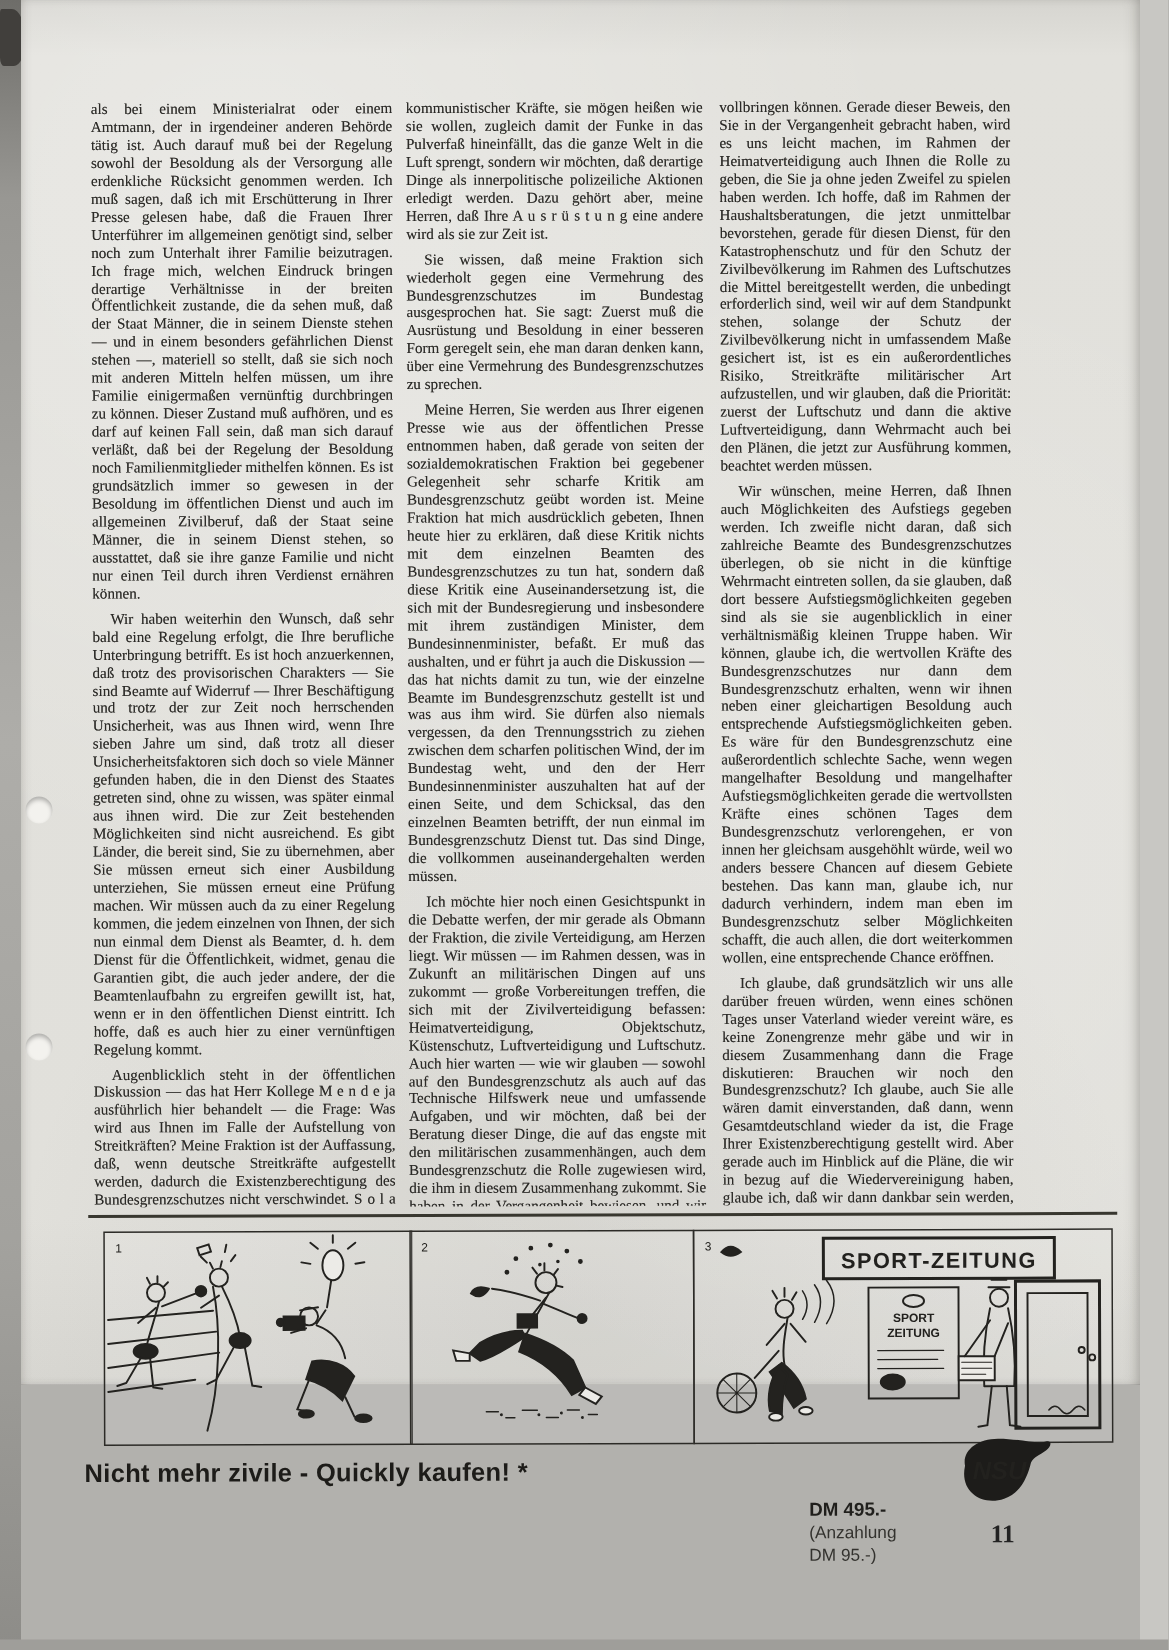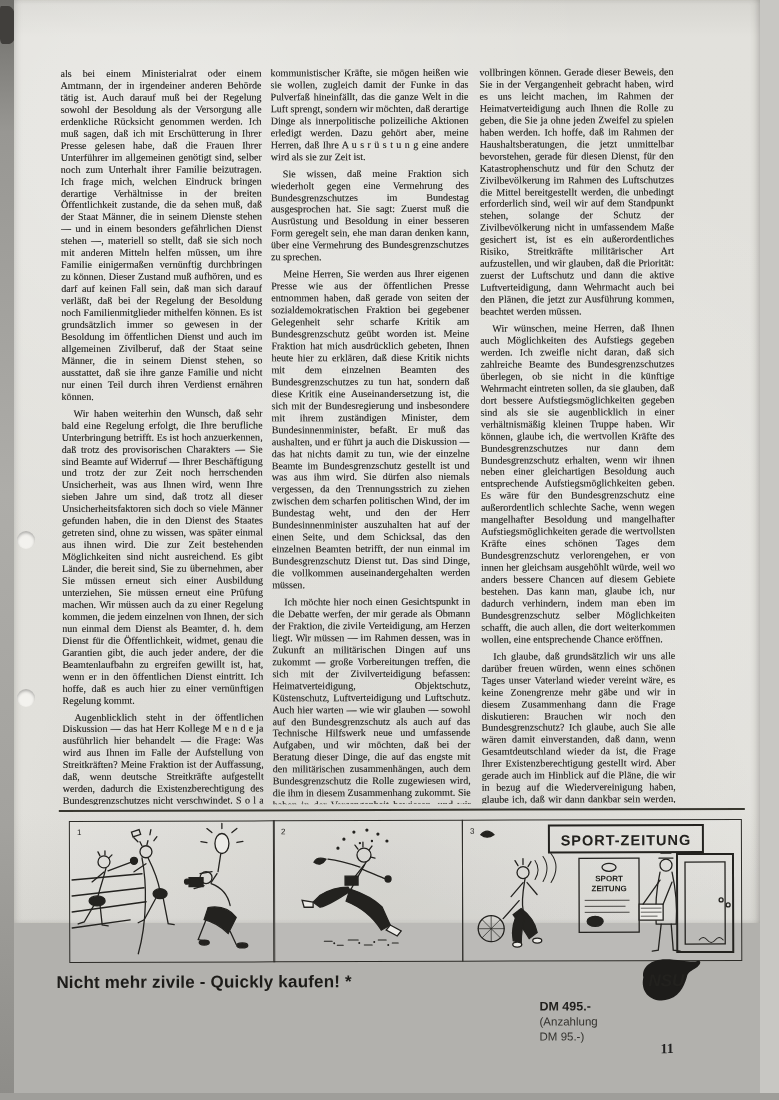--- a/index.html
+++ b/index.html
@@ -44,21 +44,21 @@
     font-family:"Liberation Sans","DejaVu Sans",sans-serif;font-weight:700;
     font-size:17px;letter-spacing:.2px;color:#1d1c19;}
   .ad-small{position:absolute;font-family:"Liberation Sans","DejaVu Sans",sans-serif;
     font-weight:700;font-size:9.6px;line-height:15px;color:#33322e;}
   .ad-note{left:326px;top:962px;width:104px;}
   .ad-feat{left:437px;top:962px;width:106px;}
   .ad-price{left:524px;top:960px;width:72px;margin-top:40px;}
   .ad-price .big{font-size:12.5px;color:#201f1c;}
   .ad-price .detail{font-weight:400;font-size:11.5px;text-align:right;}
   .nsu{position:absolute;left:620px;top:956px;width:66px;height:54px;}
-  .pageno{position:absolute;left:645px;top:1014px;font-weight:700;font-size:14px;color:#222;margin-top:28px;}
+  .pageno{position:absolute;left:645px;top:1014px;font-weight:700;font-size:17px;color:#222;}
 </style>
 </head>
 <body>
 
 <div class="edge-left"></div>
 <div class="edge-right"></div>
 <div class="edge-bottom"></div>
 <div class="corner-blob"></div>
 
 <div class="paper">

